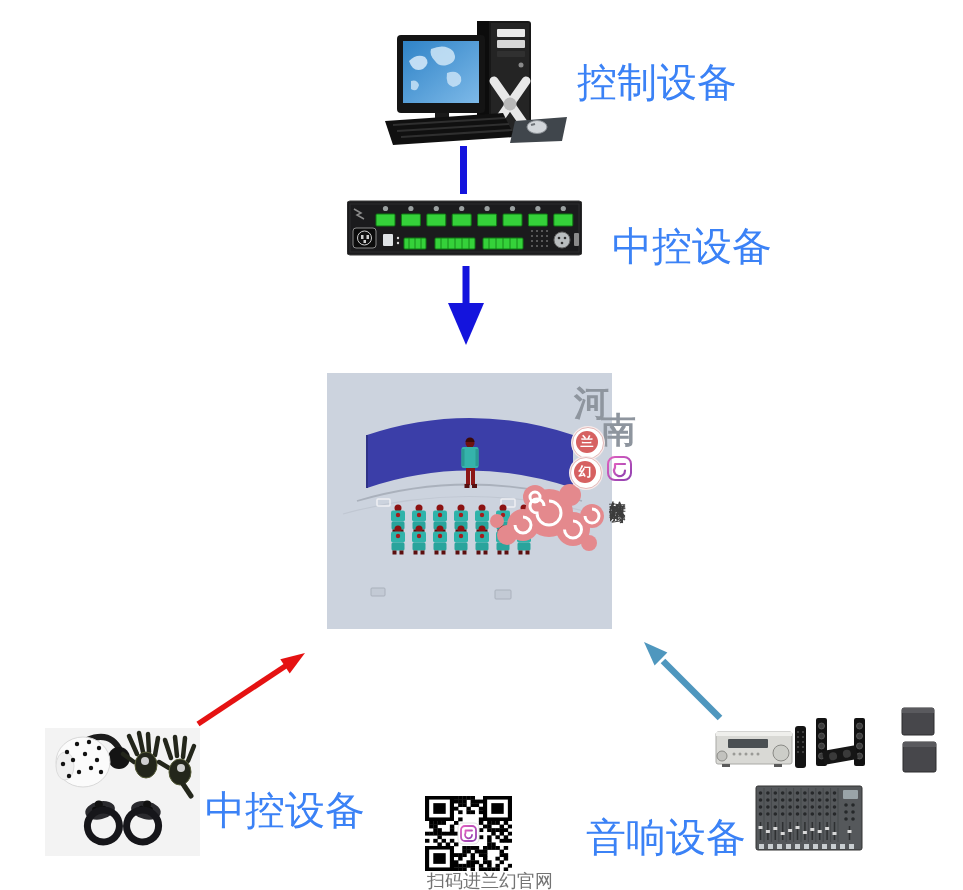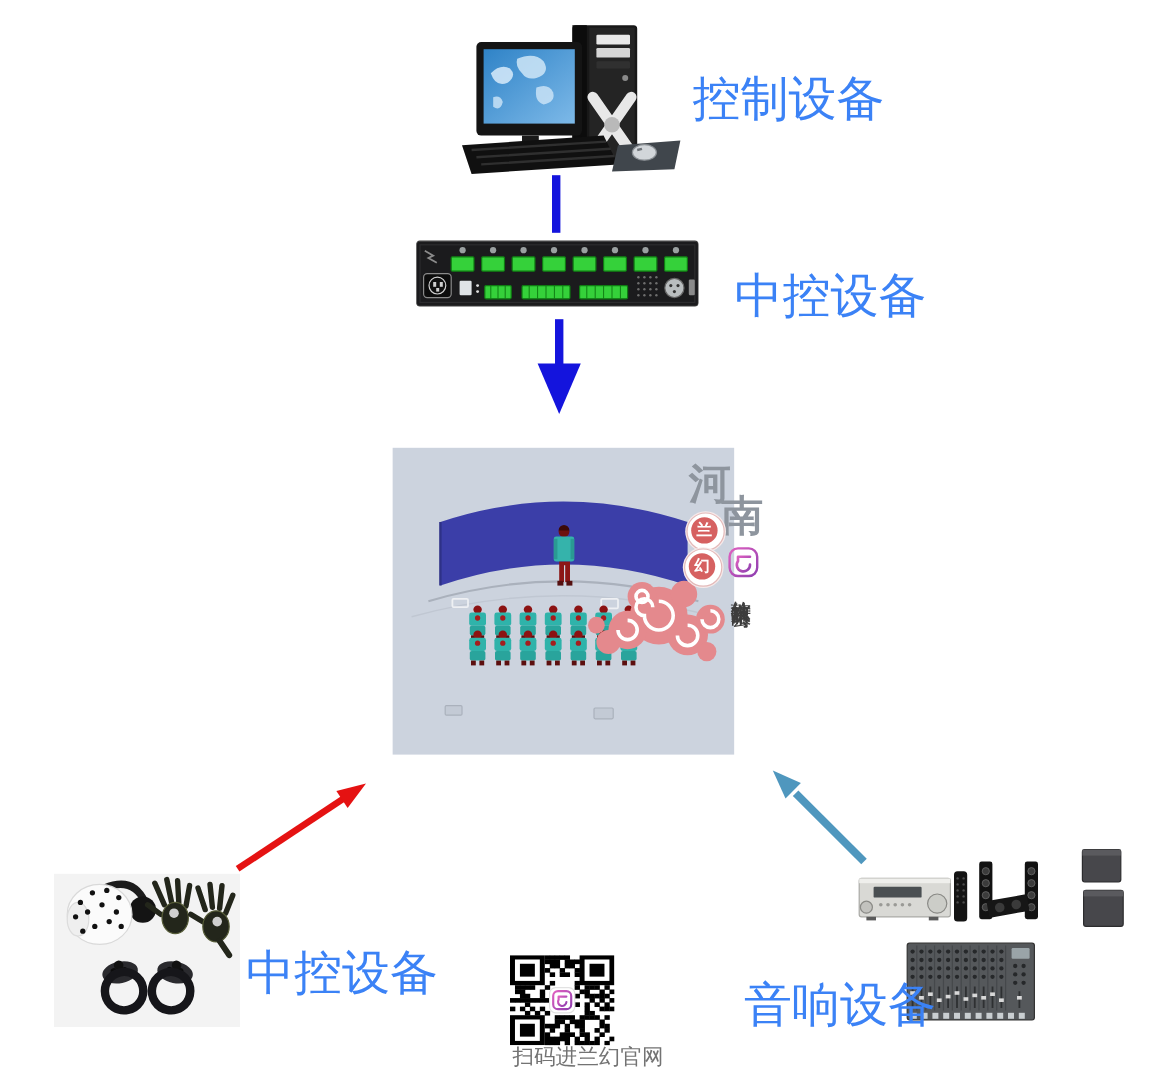--- a/index.html
+++ b/index.html
@@ -481,21 +481,21 @@
           <rect x="48" y="58" width="5" height="5"></rect>
         <rect x="57" y="58" width="5" height="5"></rect>
           <rect x="66" y="58" width="5" height="5"></rect>
         <rect x="75" y="58" width="5" height="5"></rect>
           <rect x="84" y="58" width="5" height="5"></rect>
         <rect x="93" y="58" width="5" height="5"></rect>
       </g>
     </g>
   </svg>
 
-  <div class="node-label" style="left:620px;top:810px;">音响设备</div>
+  <div class="node-label" style="left:586px;top:810px;">音响设备</div>
 
   <svg class="abs" style="left:425px;top:796px;" width="87" height="75" viewBox="0 0 87 75">
     <rect x="0" y="0" width="87" height="75" fill="#fff"></rect>
     <g id="qr-modules">
         <rect x="29.000000000000004" y="0" width="4.442857142857143" height="3.8714285714285714" fill="#000"></rect>
         <rect x="33.142857142857146" y="0" width="4.442857142857143" height="3.8714285714285714" fill="#000"></rect>
         <rect x="37.28571428571429" y="0" width="4.442857142857143" height="3.8714285714285714" fill="#000"></rect>
         <rect x="41.42857142857143" y="0" width="4.442857142857143" height="3.8714285714285714" fill="#000"></rect>
         <rect x="45.57142857142858" y="0" width="4.442857142857143" height="3.8714285714285714" fill="#000"></rect>
         <rect x="29.000000000000004" y="3.5714285714285716" width="4.442857142857143" height="3.8714285714285714" fill="#000"></rect>

